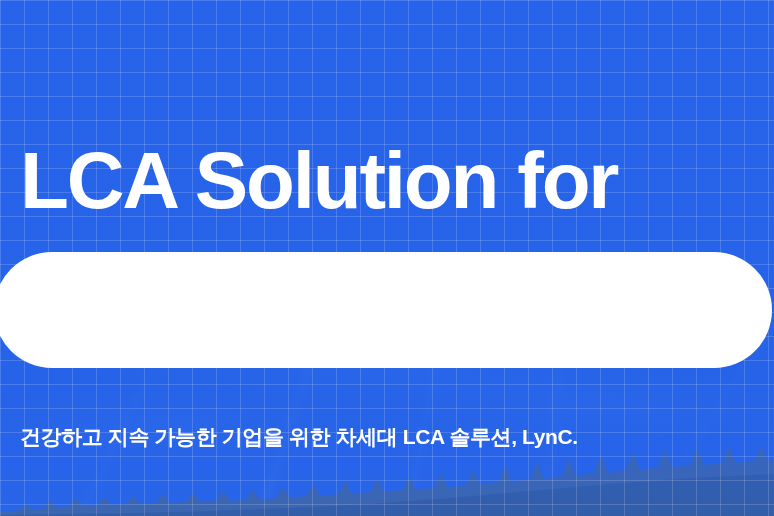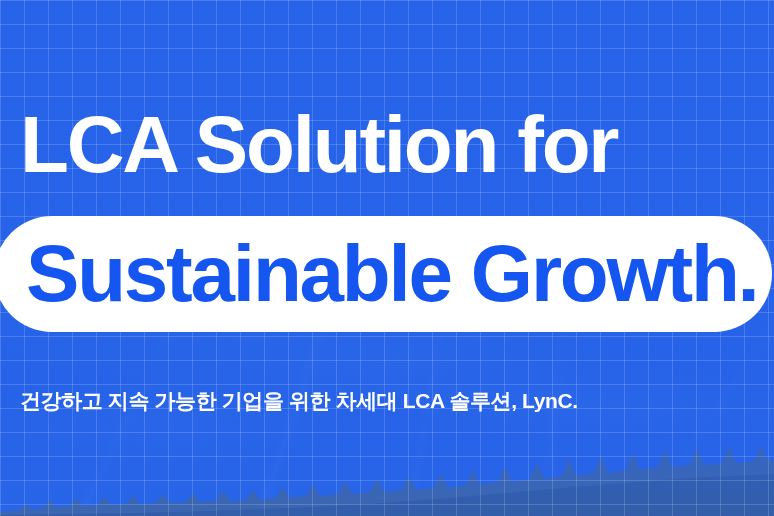--- a/index.html
+++ b/index.html
@@ -76,20 +76,21 @@
       linear-gradient(to right, rgba(255,255,255,0.16) 1px, rgba(255,255,255,0) 1px),
       linear-gradient(to bottom, rgba(255,255,255,0.16) 1px, rgba(255,255,255,0) 1px);
     background-size: 24px 24px;
     background-position: 0 0;
   }
 
   
   .content {
     position: absolute;
     inset: 0;
+    margin-top: 36px;
   }
 
   .headline-top {
     position: absolute;
     left: 20px;
     top: 105px;
     color: #ffffff;
     font-size: 80px;
     font-weight: 700;
     letter-spacing: -2.2px;
@@ -161,18 +162,17 @@
 
   <div class="bg-tint"></div>
   <div class="bg-grid"></div>
 
   <div class="content">
 
     <div class="headline-top">LCA Solution for</div>
 
     <div class="pill"></div>
 
-    <div class="headline-bottom">Sustainable Growth.</div>
 
     <div class="subtitle">건강하고 지속 가능한 기업을 위한 차세대 LCA 솔루션, LynC.</div>
 
   </div>
 </div>
 
 </body></html>

